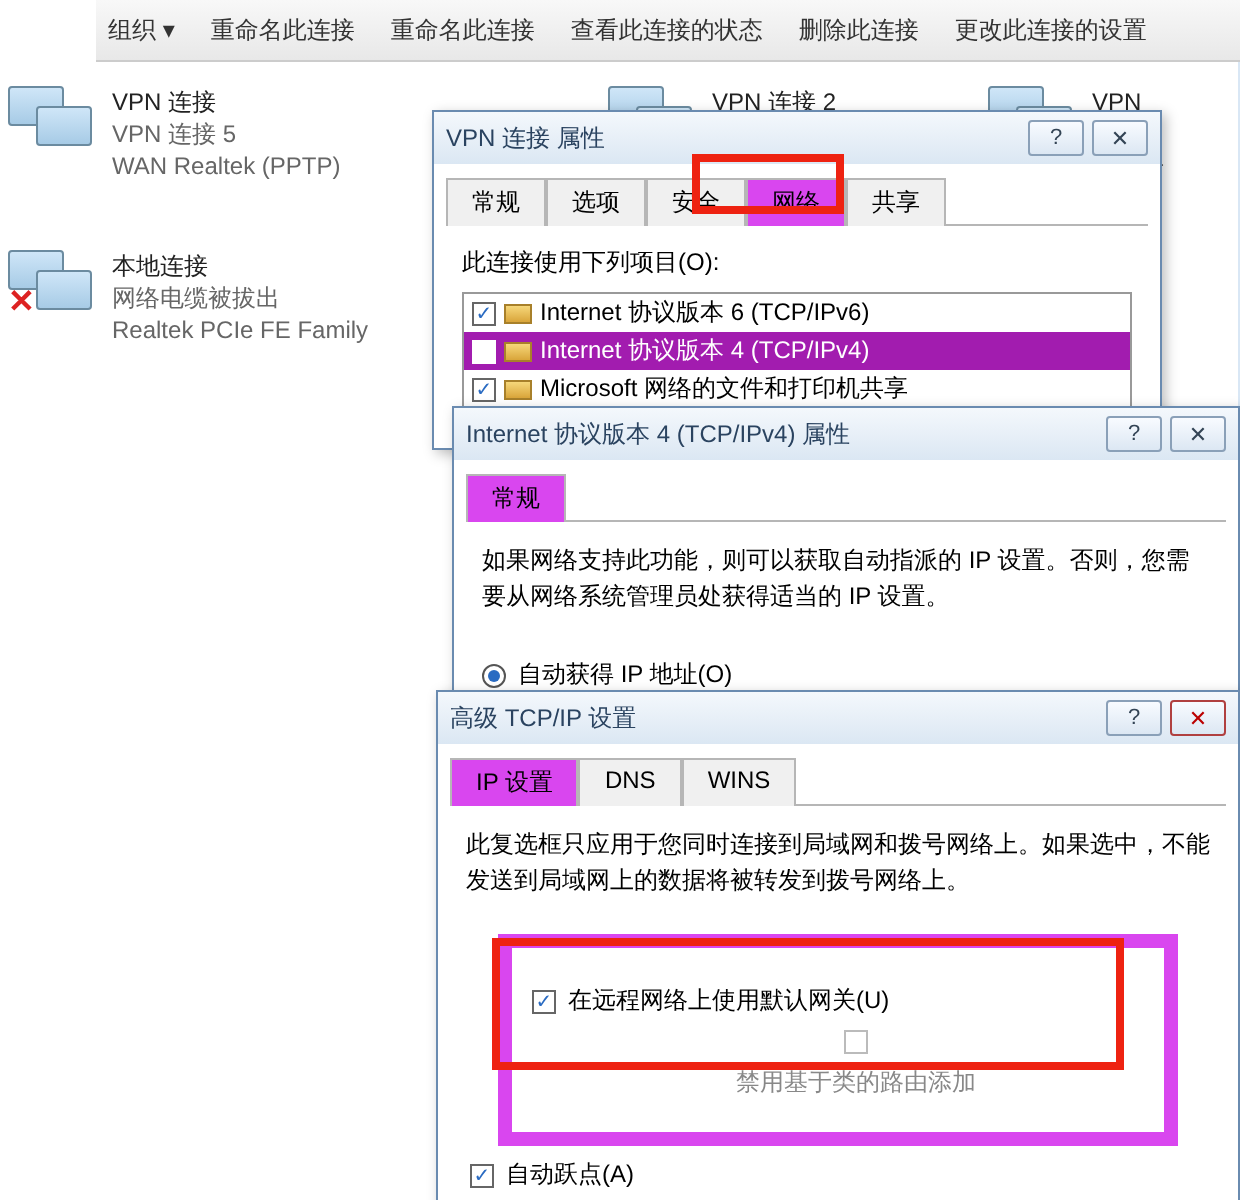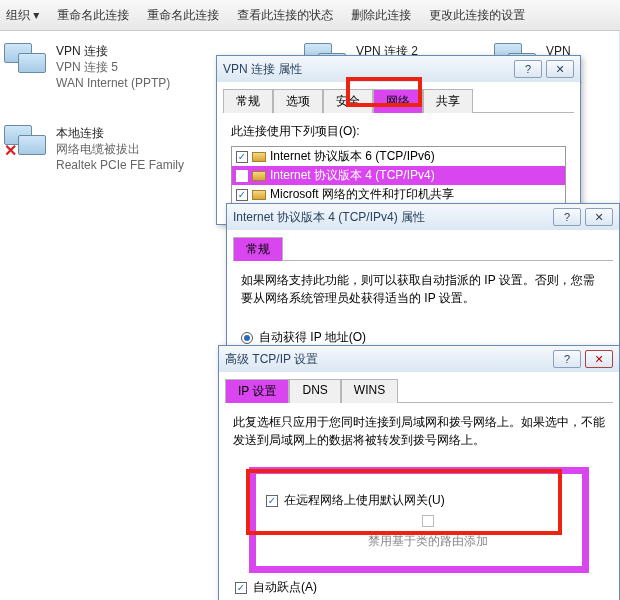--- a/index.html
+++ b/index.html
@@ -1,17 +1,17 @@
 <!DOCTYPE html>
 <html><head>
 <meta charset="utf-8">
 <style>
 * { box-sizing: border-box; margin: 0; padding: 0; }
 body { font-family: "Microsoft YaHei", Tahoma, sans-serif; font-size: 12px; background: #fff; width: 620px; height: 600px; overflow: hidden; position: relative; }
-.toolbar { background: linear-gradient(#f8f8f8, #e8e8e8); border-bottom: 1px solid #ccc; height: 22px; display: flex; align-items: center; padding: 15px 6px; gap: 18px; color: #333; }
+.toolbar { background: linear-gradient(#f8f8f8, #e8e8e8); border-bottom: 1px solid #ccc; height: 22px; display: flex; align-items: center; padding: 15px 6px; gap: 18px; color: #333; margin-left: 48px; }
 .toolbar span { cursor: default; }
 .np-body { position: relative; height: 451px; background: #fff; }
 .np-list { border-right: 1px solid #d9e7f5; padding: 8px 4px; height: 560px; }
 .np-item { display: flex; align-items: flex-start; gap: 8px; padding: 4px 0; }
 .np-icon { width: 44px; height: 36px; position: relative; flex-shrink: 0; }
 .monitor { width: 28px; height: 20px; background: linear-gradient(#cfe6f8,#a7cbe6); border: 1px solid #6b8ba0; border-radius: 2px; position: absolute; }
 .monitor.a { left: 0; top: 0; }
 .monitor.b { left: 14px; top: 10px; }
 .xmark { color: #d22; font-weight: bold; font-size: 16px; position: absolute; left: 0; top: 16px; }
 .np-text { display: flex; flex-direction: column; line-height: 16px; }
@@ -23,21 +23,21 @@
 .titlebar { background: linear-gradient(#f4f8fc,#dbe7f3); height: 26px; display: flex; align-items: center; padding: 0 6px; color: #2a4360; }
 .titlebar .spacer { flex: 1; }
 .titlebtn { width: 28px; height: 18px; border: 1px solid #8aa0b8; border-radius: 2px; margin-left: 4px; display: flex; align-items: center; justify-content: center; background: linear-gradient(#f8fbff,#dce7f3); font-size: 11px; color: #345; cursor: pointer; }
 .titlebtn.red { border-color: #b04040; color: #b00; }
 .tabbar { display: flex; border-bottom: 1px solid #b6b6b6; margin: 6px 6px 0 6px; }
 .tab { padding: 3px 12px; border: 1px solid #b6b6b6; border-bottom: none; background: #f0f0f0; margin-right: 0; position: relative; top: 1px; cursor: pointer; }
 .tab.active { background: #d946ef; text-align: center; }
 .panel { padding: 10px 14px; }
 .listbox { border: 1px solid #999; margin-top: 6px; }
 .lb-row { display: flex; align-items: center; gap: 4px; padding: 1px 4px; }
-.lb-row.sel { background: #d946ef; color: #fff; }
+.lb-row.sel { background: #a21caf; color: #fff; }
 .cb { width: 12px; height: 12px; border: 1px solid #666; background: #fff; display: inline-flex; align-items: center; justify-content: center; font-size: 10px; color: #2a6bc2; }
 .cb.checked::after { content: "✓"; }
 .lb-row.sel .cb { border-color: #fff; color: #fff; }
 .proto-icon { width: 14px; height: 10px; background: linear-gradient(#f6d77a,#d9a53a); border: 1px solid #a8802a; }
 .radio { width: 12px; height: 12px; border: 1px solid #555; border-radius: 50%; display: inline-flex; align-items: center; justify-content: center; }
 .radio.on::after { content: ""; width: 6px; height: 6px; background: #2a6bc2; border-radius: 50%; }
 .fieldrow { display: flex; align-items: center; gap: 6px; margin: 6px 0; }
 .groupbox { border: 7px solid #d946ef; padding: 12px 10px 10px 10px; margin: 6px 16px; position: relative; }
 .numinput { width: 70px; height: 18px; border: 1px solid #aaa; background: #fff; }
 .hl-red { border: 4px solid #e21; position: absolute; pointer-events: none; }
@@ -60,21 +60,21 @@
   <div class="np-list">
     <div style="display:flex;">
       <div class="np-item" style="width:200px;">
         <div class="np-icon">
             <div class="monitor a"></div>
             <div class="monitor b"></div>
           </div>
         <div class="np-text">
           <span class="t1">VPN 连接</span>
           <span class="t2">VPN 连接 5</span>
-          <span class="t2">WAN Internet (PPTP)</span>
+          <span class="t2">WAN Realtek (PPTP)</span>
         </div>
       </div>
       <div class="np-item" style="width:190px;margin-left:100px;">
         <div class="np-icon">
             <div class="monitor a"></div>
             <div class="monitor b"></div>
           </div>
         <div class="np-text">
           <span class="t1">VPN 连接 2</span>
         </div>

